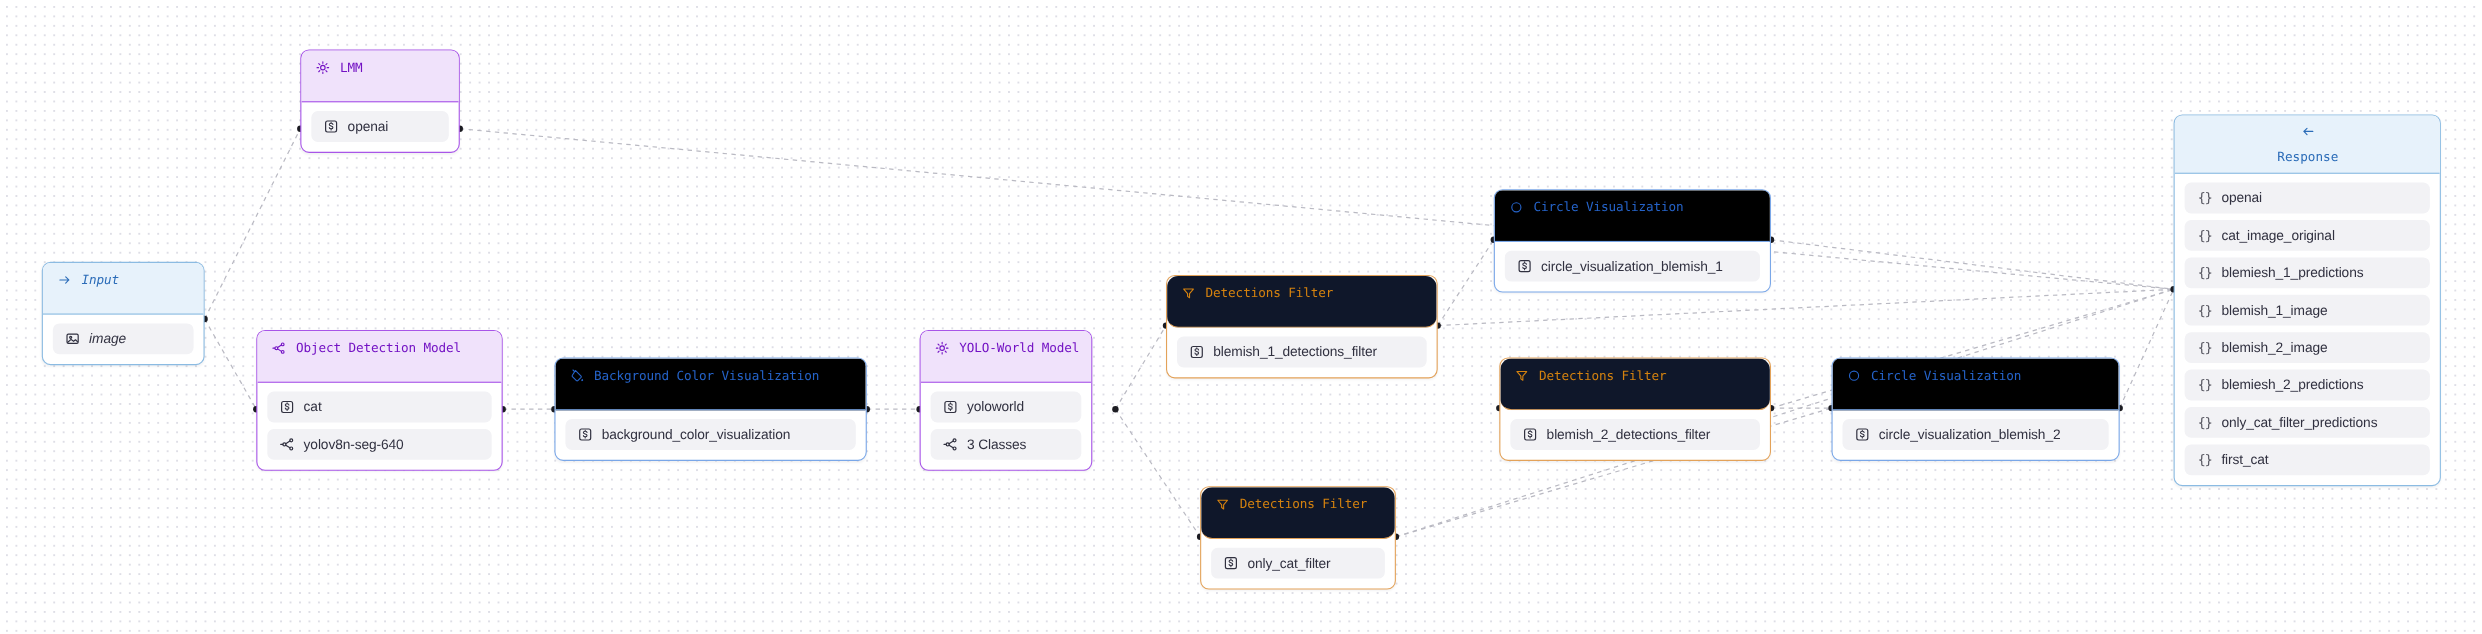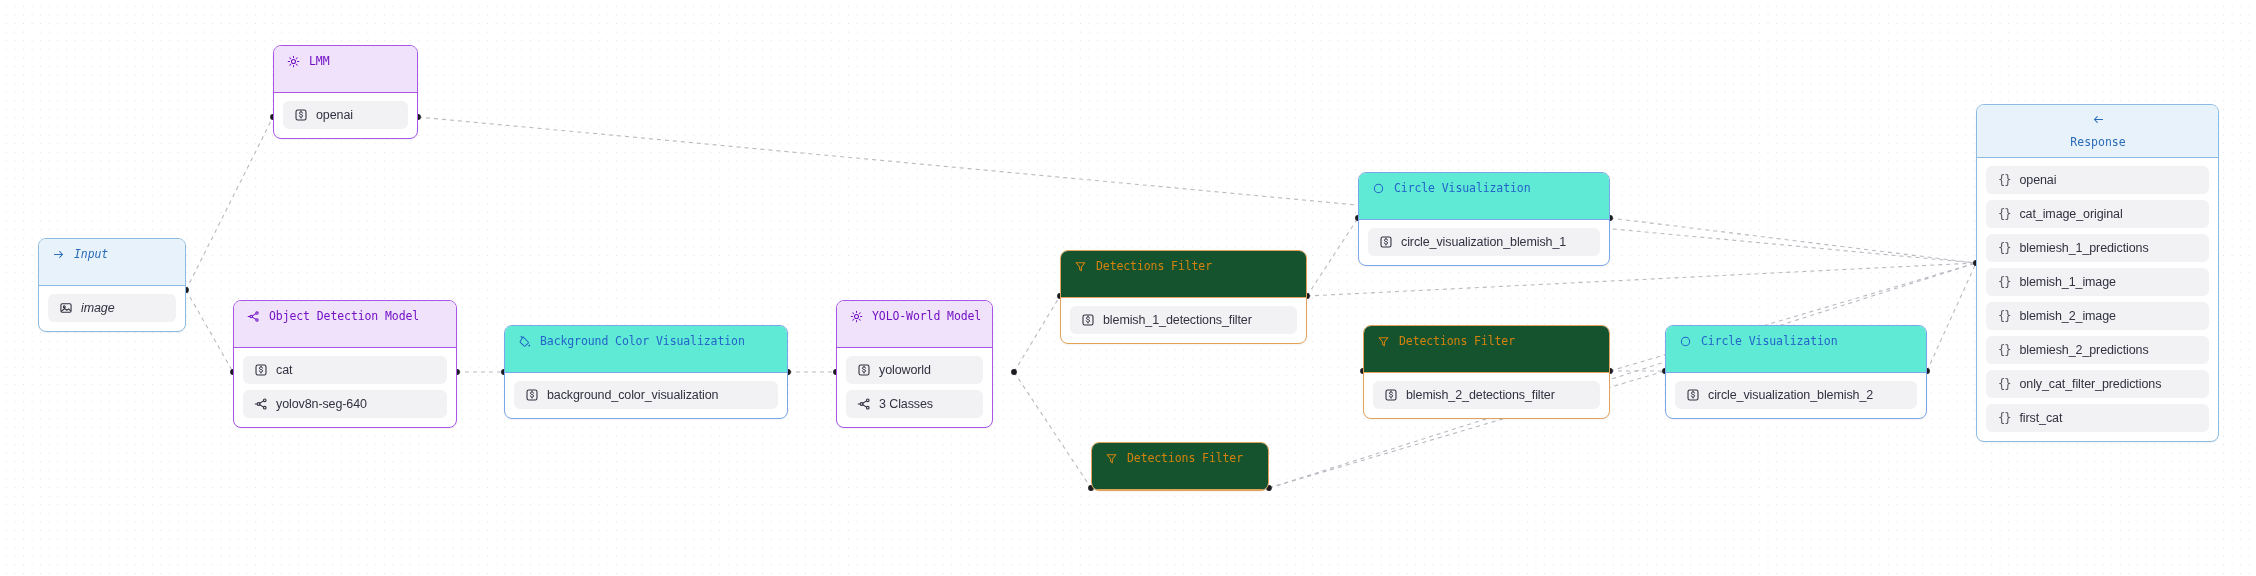--- a/index.html
+++ b/index.html
@@ -81,38 +81,39 @@
   
   .t-purple { border-color: #a855e8; }
   .t-purple .node-header {
     background: #f0e2fb;
     color: #7312c4;
     border-bottom-color: #a855e8;
   }
   
   .t-blue { border-color: #7aa7e8; }
   .t-blue .node-header {
-    background: #5eead4;
+    background: #000000;
     color: #2563c9;
     border-bottom-color: #7aa7e8;
     align-items: center;
   }
   
   .t-bluelight { border-color: #8bbbe2; font-style: italic; }
   .t-bluelight .node-header {
     background: #e7f2fb;
     color: #2b6cb8;
     border-bottom-color: #8bbbe2;
   }
   
   .t-amber { border-color: #e3a259; }
   .t-amber .node-header {
-    background: #14532d;
+    background: #0f172a;
     color: #d4820f;
     border-bottom-color: #e3a259;
+    border-radius: 10px;
   }
 
   
   .ico { display: inline-flex; align-items: center; justify-content: center; flex: 0 0 auto; }
   .ico svg { display: block; }
   .ico-hdr { width: 13px; height: 13px; }
   .ico-fld { width: 14px; height: 14px; }
 
   
   .panel {
@@ -448,20 +449,33 @@
       </div>
       <div class="node t-amber" style="left: 1091px; top: 442px; width: 178px;">
         <div class="node-header">
        <span class="ico ico-hdr">
             <svg viewBox="0 0 16 16">
               <path d="M2.6 3.4 H13.4 L9.1 8.6 V13.2 L6.9 11.6 V8.6 Z" fill="none" stroke="currentColor" stroke-width="1.25" stroke-linecap="round" stroke-linejoin="round"></path>
             </svg>
           </span>
        <span>Detections Filter</span>
      </div>
+     <div class="node-body">
+          <div class="field">
+        <span class="ico ico-fld">
+            <svg viewBox="0 0 16 16">
+                <rect x="2.3" y="2.3" width="11.4" height="11.4" rx="2" fill="none" stroke="currentColor" stroke-width="1.25" stroke-linecap="round" stroke-linejoin="round"></rect>
+               <path d="M9.9 5.9 c0-.8-.9-1.3-1.9-1.3 -1.1 0-1.9.5-1.9 1.3
+                        0 2 3.8 1.1 3.8 3.1 0 .9-.9 1.4-1.9 1.4
+                        -1.1 0-1.9-.5-1.9-1.4 M8 3.5 V4.6 M8 10.4 V11.6" fill="none" stroke="currentColor" stroke-width="1.1" stroke-linecap="round" stroke-linejoin="round"></path>
+              </svg>
+            </span>
+        <span>only_cat_filter</span>
+      </div>
+        </div>
       </div>
     </div>
 
   <div class="panel" id="response-panel" style="left: 1976px; top: 104px; width: 243px;">
     <div class="panel-header">
       <span class="ico ico-hdr">
         <svg viewBox="0 0 16 16">
             <path d="M13 8 H3 M6.5 4.5 L3 8 L6.5 11.5" fill="none" stroke="currentColor" stroke-width="1.3" stroke-linecap="round" stroke-linejoin="round"></path>
           </svg>
       </span>

